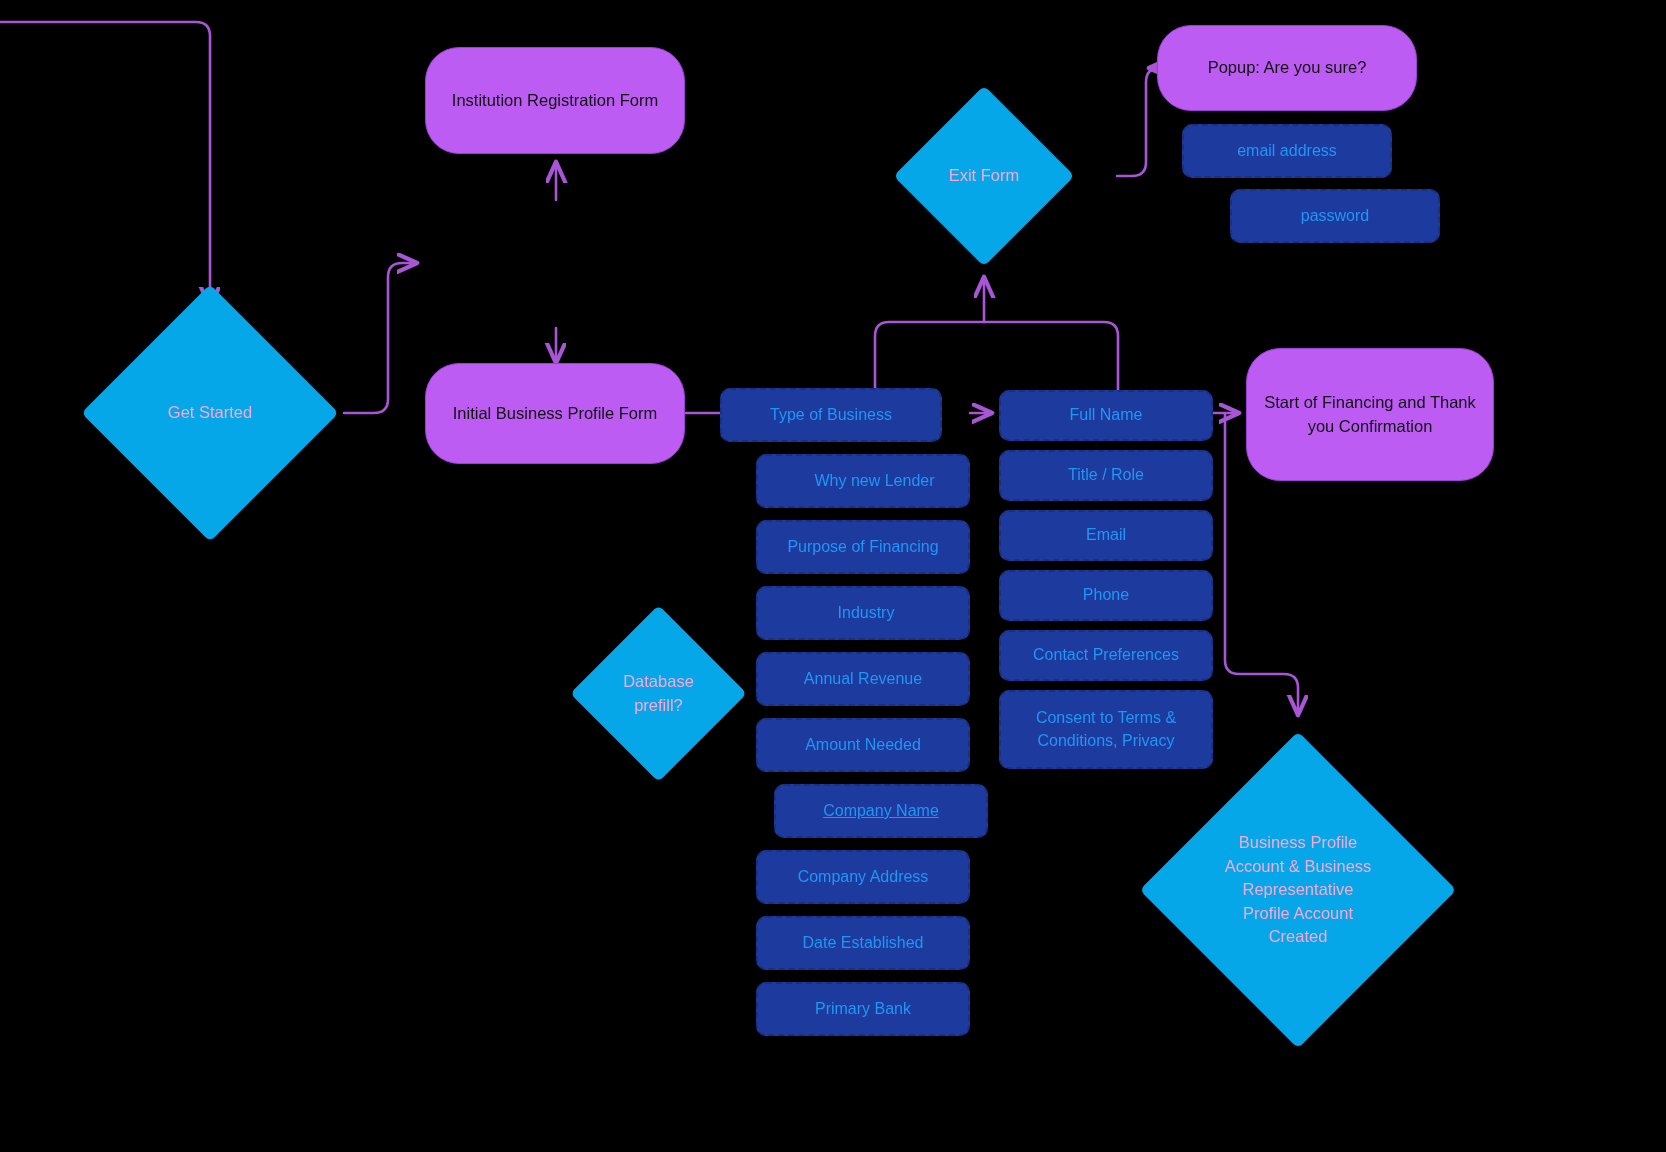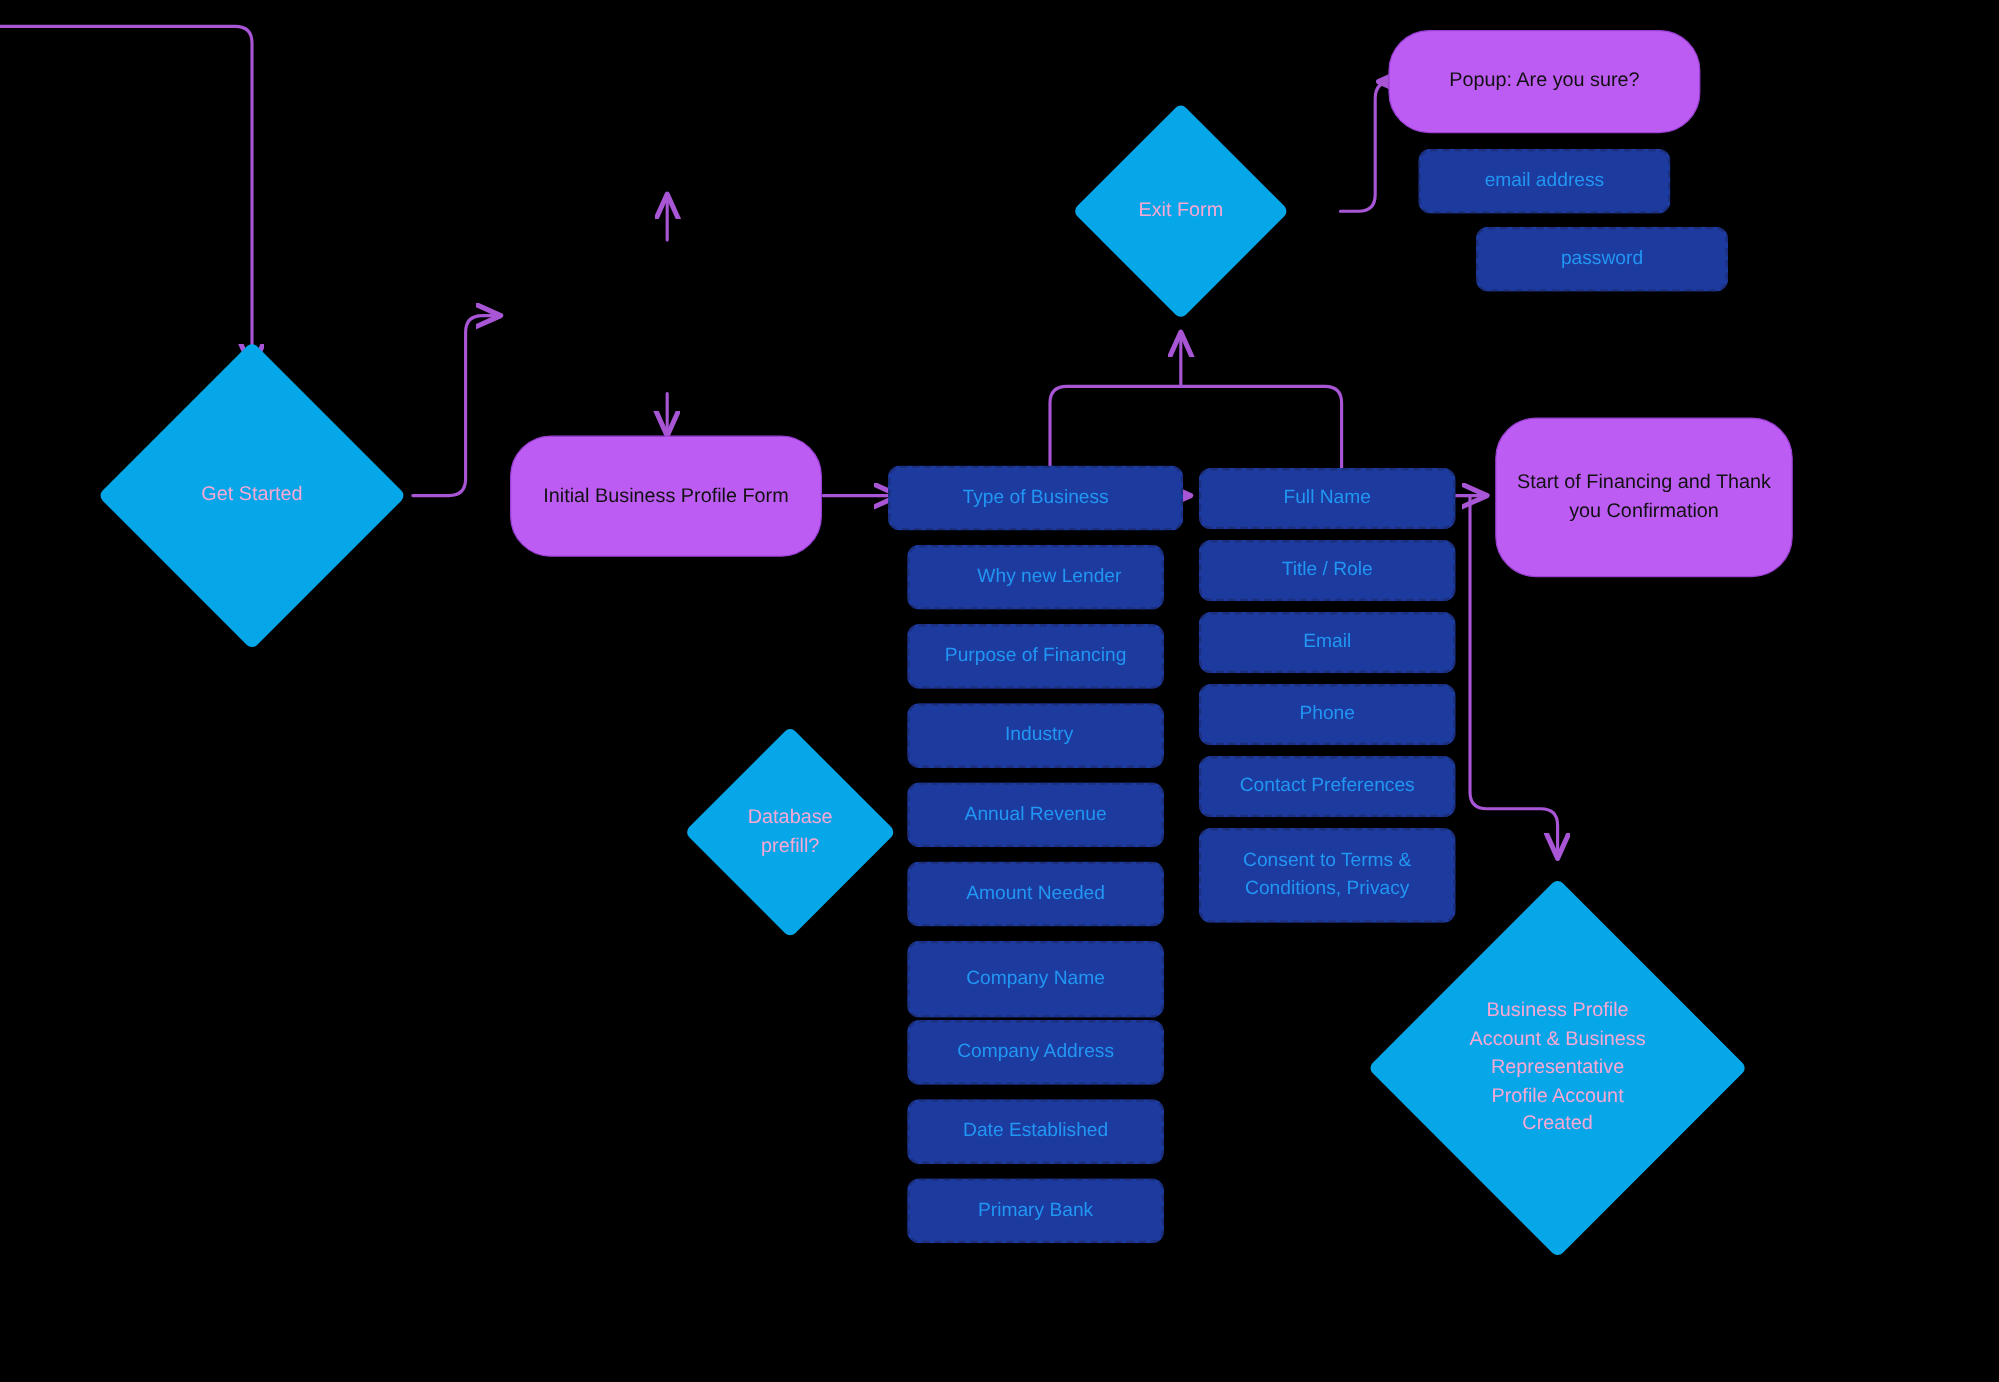--- a/index.html
+++ b/index.html
@@ -115,20 +115,23 @@
       <path d="M 984,322 L 984,278" marker-end="url(#arrowhead)"></path>
 
       <path d="M 1117,176 L 1132,176 Q 1146,176 1146,162 L 1146,82 Q 1146,68 1160,68 L 1150,68" marker-end="url(#arrowhead)"></path>
 
       <path d="M 1212,413 L 1238,413" marker-end="url(#arrowhead)"></path>
 
       <path d="M 1225,413 L 1225,660 Q 1225,674 1239,674 L 1284,674 Q 1298,674 1298,688 L 1298,714" marker-end="url(#arrowhead)"></path>
     </g>
   </svg>
 
+  <div class="node pill" style="left:425px; top:47px; width:260px; height:107px;">
+    <span>Institution Registration Form</span>
+  </div>
 
 
   <div class="node pill" style="left:1157px; top:25px; width:260px; height:86px;">
     <span>Popup: Are you sure?</span>
   </div>
 
   <div class="node pill" style="left:425px; top:363px; width:260px; height:101px;">
     <span>Initial Business Profile Form</span>
   </div>
 
@@ -160,27 +163,27 @@
 Profile Account
 Created</div>
   </div>
 
   <div id="popup-fields">
       <div class="node field" style="left: 1182px; top: 124px; width: 210px; height: 54px; white-space: pre-line;"><span>email address</span></div>
       <div class="node field" style="left: 1182px; top: 189px; width: 210px; height: 54px; white-space: pre-line; margin-left: 48px;"><span>password</span></div>
     </div>
 
   <div id="business-fields">
-      <div class="node field" style="left: 740px; top: 388px; width: 246px; height: 54px; white-space: pre-line;"><span>Type of Business</span></div>
+      <div class="node field" style="left: 720px; top: 388px; width: 222px; height: 54px; white-space: pre-line;"><span>Type of Business</span></div>
       <div class="node field" style="left: 756px; top: 454px; width: 214px; height: 54px; white-space: pre-line; padding-left: 33px;"><span>Why new Lender</span></div>
       <div class="node field" style="left: 756px; top: 520px; width: 214px; height: 54px; white-space: pre-line;"><span>Purpose of Financing</span></div>
       <div class="node field" style="left: 756px; top: 586px; width: 214px; height: 54px; white-space: pre-line; padding-left: 16px;"><span>Industry</span></div>
       <div class="node field" style="left: 756px; top: 652px; width: 214px; height: 54px; white-space: pre-line;"><span>Annual Revenue</span></div>
       <div class="node field" style="left: 756px; top: 718px; width: 214px; height: 54px; white-space: pre-line;"><span>Amount Needed</span></div>
-      <div class="node field" style="left: 756px; top: 784px; width: 214px; height: 64px; white-space: pre-line;"><span>Company Name</span></div>
+      <div class="node field" style="left: 774px; top: 784px; width: 214px; height: 54px; white-space: pre-line; text-decoration: underline;"><span>Company Name</span></div>
       <div class="node field" style="left: 756px; top: 850px; width: 214px; height: 54px; white-space: pre-line;"><span>Company Address</span></div>
       <div class="node field" style="left: 756px; top: 916px; width: 214px; height: 54px; white-space: pre-line;"><span>Date Established</span></div>
       <div class="node field" style="left: 756px; top: 982px; width: 214px; height: 54px; white-space: pre-line;"><span>Primary Bank</span></div>
     </div>
 
   <div id="representative-fields">
       <div class="node field" style="left: 999px; top: 390px; width: 214px; height: 51px; white-space: pre-line;"><span>Full Name</span></div>
       <div class="node field" style="left: 999px; top: 450px; width: 214px; height: 51px; white-space: pre-line;"><span>Title / Role</span></div>
       <div class="node field" style="left: 999px; top: 510px; width: 214px; height: 51px; white-space: pre-line;"><span>Email</span></div>
       <div class="node field" style="left: 999px; top: 570px; width: 214px; height: 51px; white-space: pre-line;"><span>Phone</span></div>

